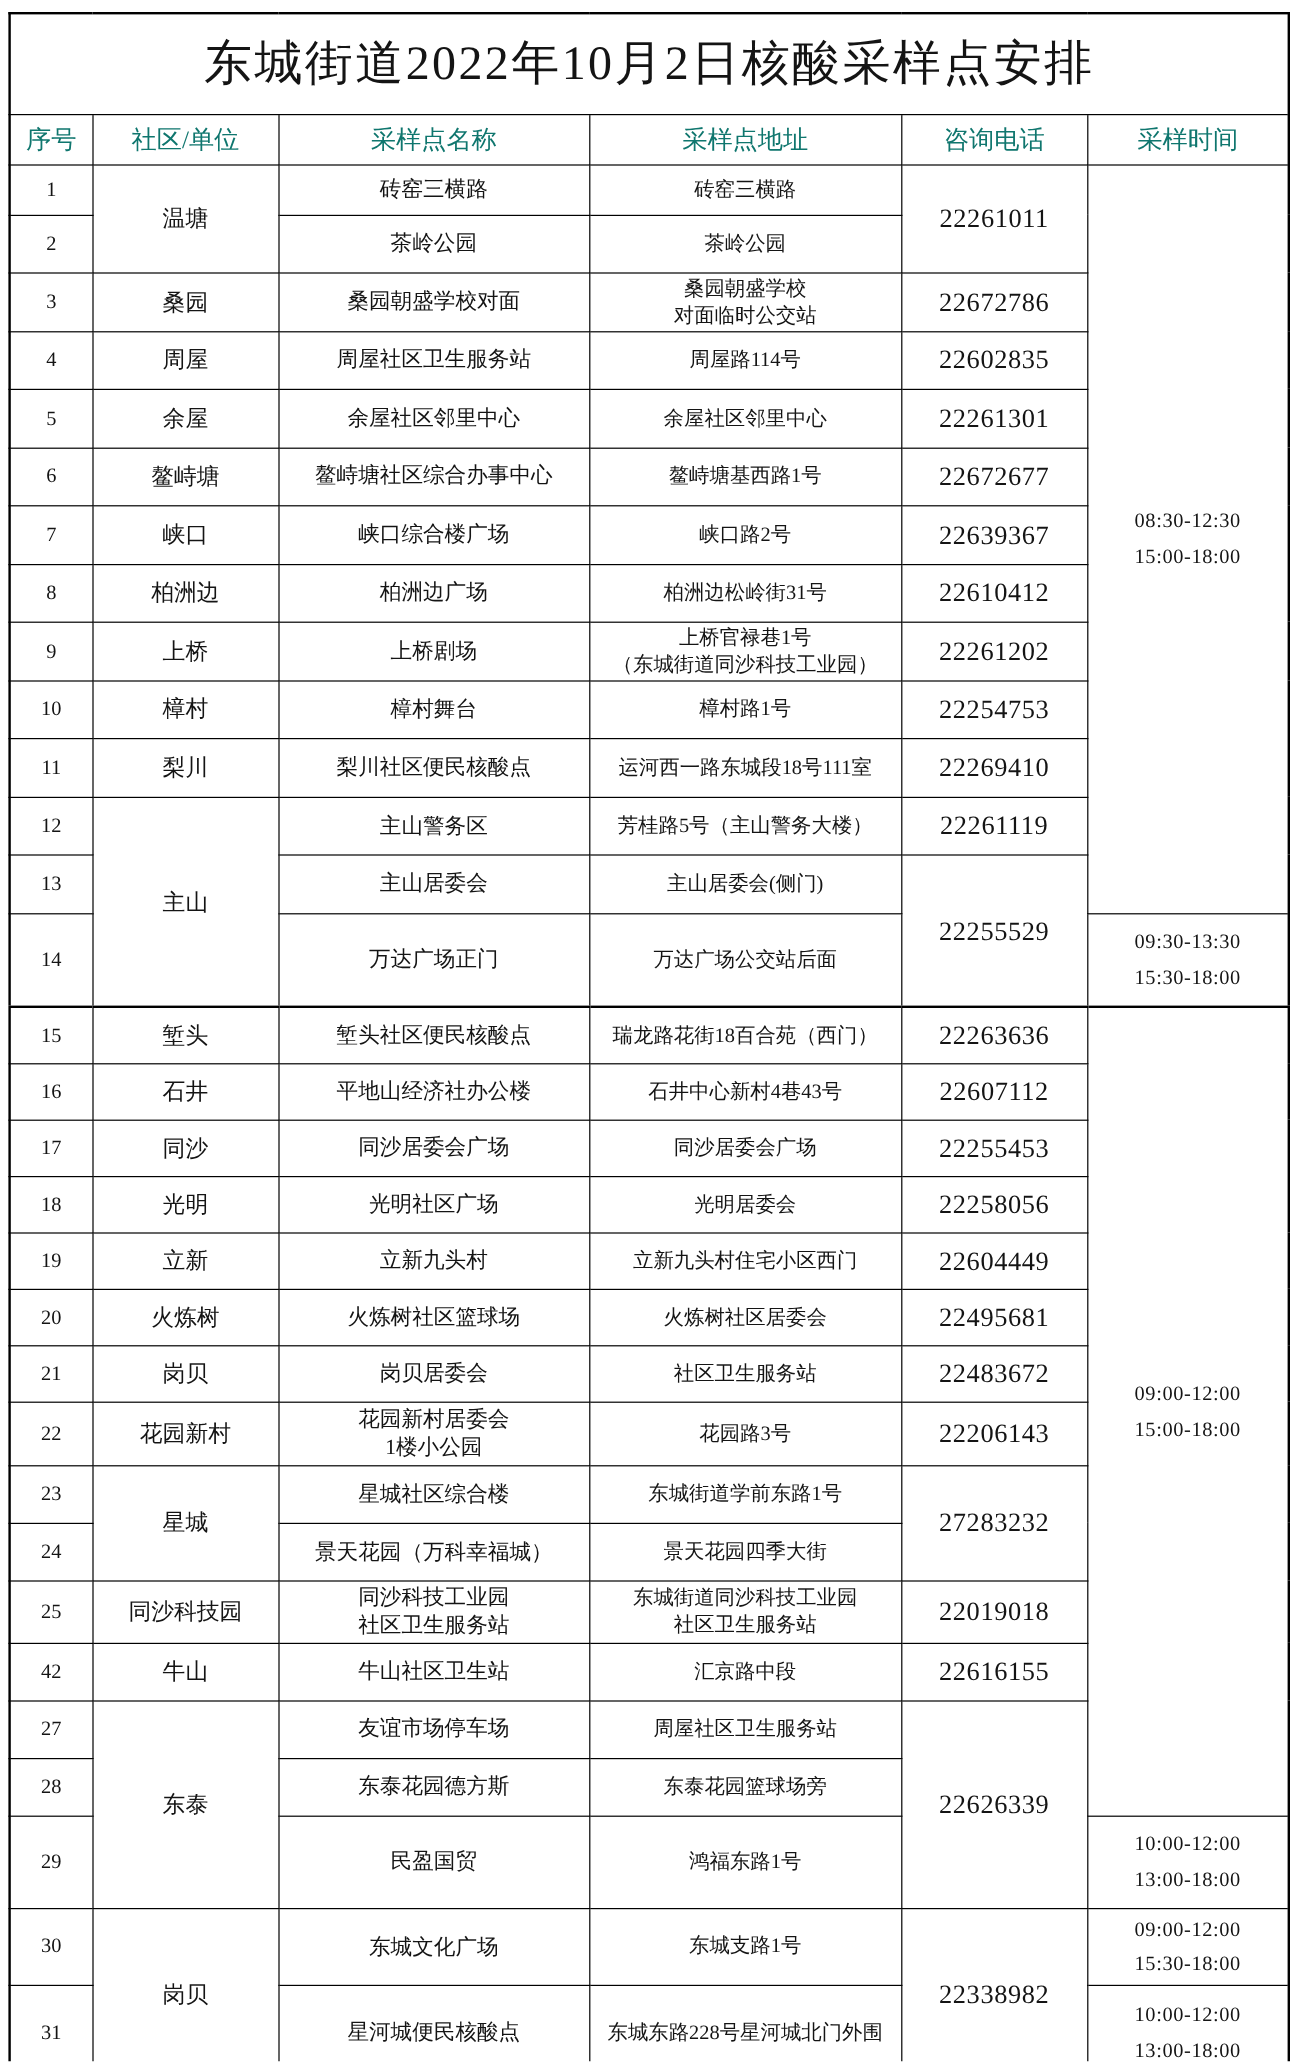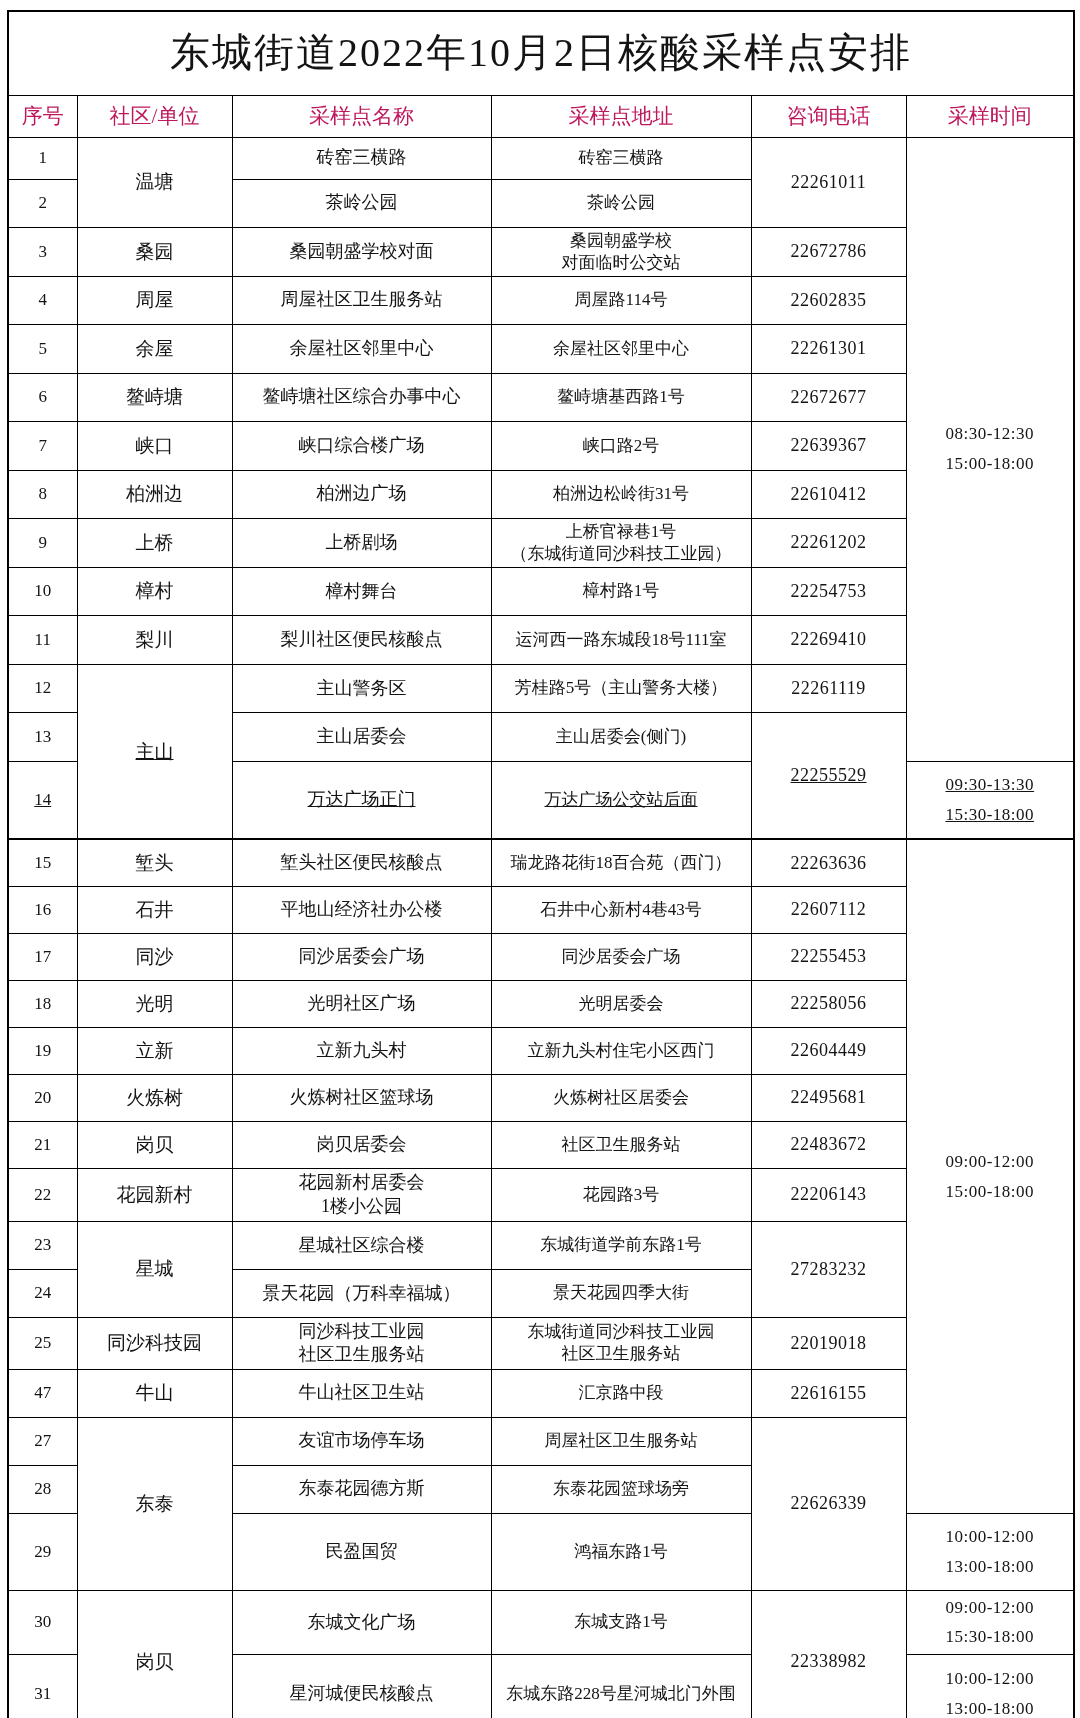--- a/index.html
+++ b/index.html
@@ -14,28 +14,28 @@
   }
   table.sched td, table.sched th{
     border:1px solid #000000;text-align:center;vertical-align:middle;
     padding:2px 5px;white-space:pre-line;overflow:hidden;
     font-weight:normal;color:#141414;box-sizing:border-box;
   }
   td.title{
     height:84px;font-size:40px;font-weight:bold;letter-spacing:2px;
     color:#000000;border-bottom:2px solid #000000;line-height:1.1;
   }
-  tr.head th{height:42px;font-size:21px;color:#be185d;}
+  tr.head th{height:42px;font-size:21px;color:#0f766e;}
   td.no{font-size:17px;}
   td.community{font-size:19px;}
   td.name{font-size:18px;line-height:1.3;}
   td.address{font-size:17px;line-height:1.3;}
-  td.phone{font-size:18px;letter-spacing:0.5px;}
+  td.phone{font-size:22px;letter-spacing:0.5px;}
   td.time{font-size:17px;line-height:1.75;letter-spacing:0.5px;}
-  .bb2{border-bottom-width:2px !important;text-decoration:underline;}
+  .bb2{border-bottom-width:2px !important;}
 </style>
 </head>
 <body>
 
 <div class="page">
 <table class="sched">
   <colgroup>
     <col style="width:69px">
         <col style="width:155px">
         <col style="width:259px">
@@ -229,21 +229,21 @@
   <tr style="height:48px">
     <td class="no">25</td>
     <td class="community">同沙科技园</td>
     <td class="name">同沙科技工业园
 社区卫生服务站</td>
     <td class="address">东城街道同沙科技工业园
 社区卫生服务站</td>
     <td class="phone">22019018</td>
   </tr>
   <tr style="height:48px">
-    <td class="no">47</td>
+    <td class="no">42</td>
     <td class="community">牛山</td>
     <td class="name">牛山社区卫生站</td>
     <td class="address">汇京路中段</td>
     <td class="phone">22616155</td>
   </tr>
   <tr style="height:48px">
     <td class="no">27</td>
     <td class="community" rowspan="3">东泰</td>
     <td class="name">友谊市场停车场</td>
     <td class="address">周屋社区卫生服务站</td>

